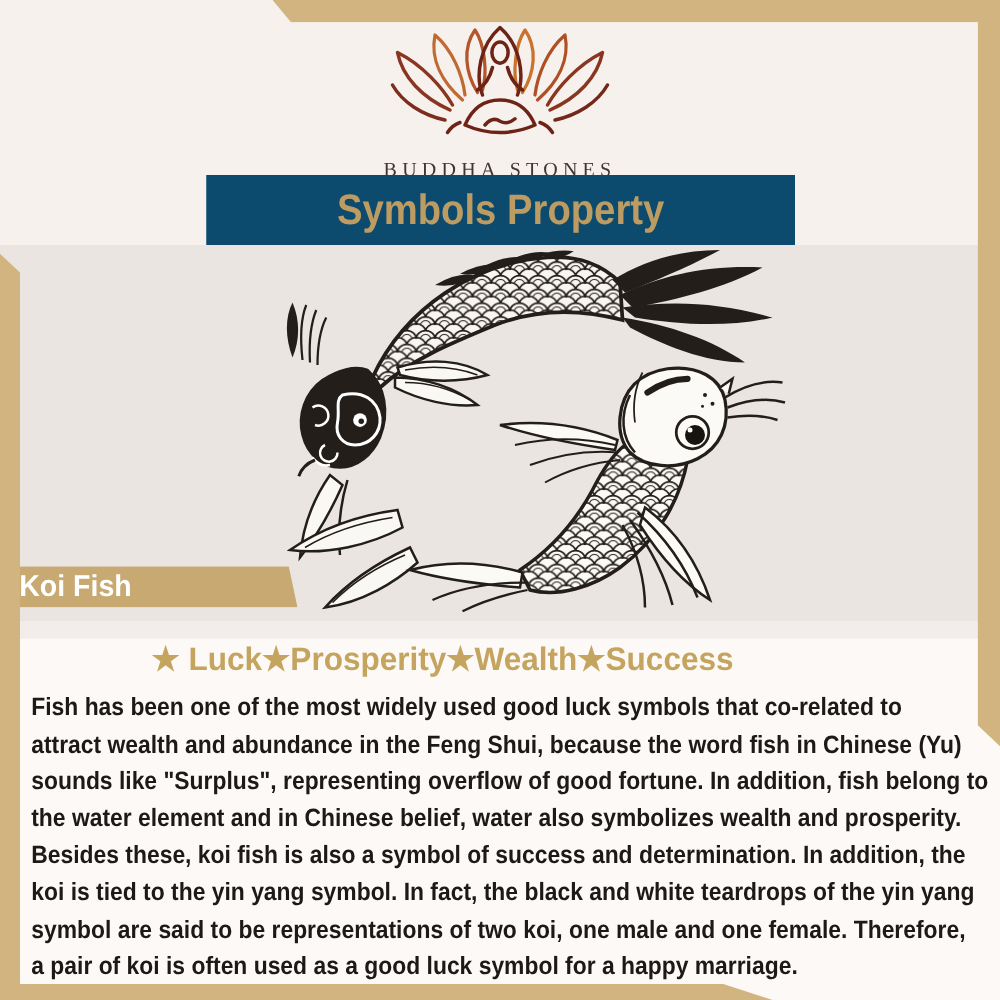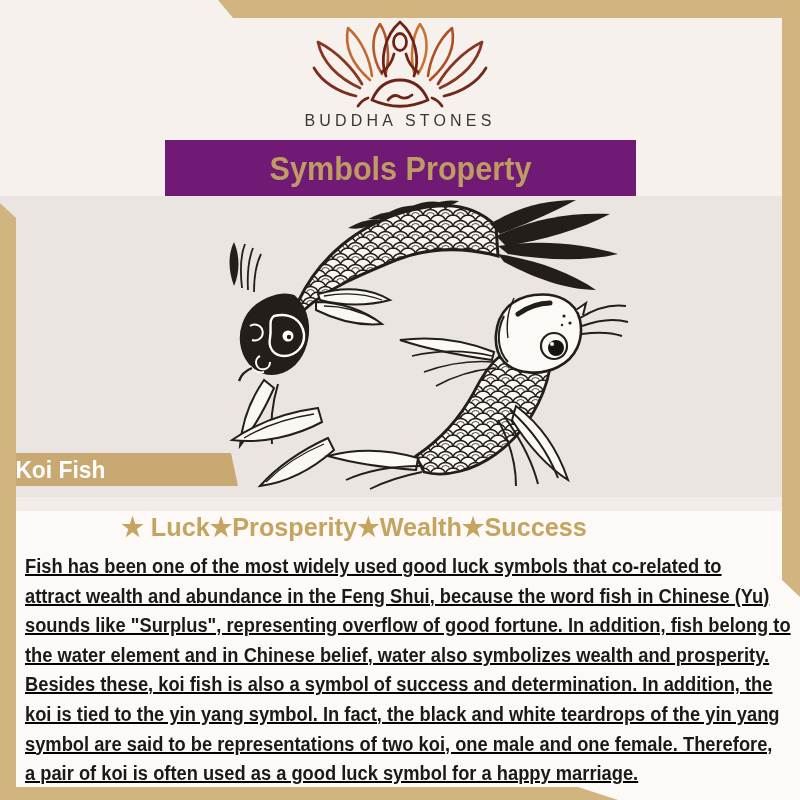--- a/index.html
+++ b/index.html
@@ -15,42 +15,42 @@
   .frame-top{left:218px;top:0;width:582px;height:18px;
              clip-path:polygon(0 0,100% 0,100% 100%,15px 100%);}
   .frame-right{left:782px;top:0;width:18px;height:597px;
              clip-path:polygon(0 0,100% 0,100% 100%,0 calc(100% - 17px));}
   .frame-left{left:0;top:203px;width:16px;height:597px;
              clip-path:polygon(0 0,100% 15px,100% 100%,0 100%);}
   .frame-bottom{left:0;top:787px;width:618px;height:13px;
              clip-path:polygon(0 0,578px 0,100% 100%,0 100%);}
   
   .logo-wrap{left:308px;top:16px;width:184px;height:96px;}
-  .brand{left:0;top:112px;width:800px;text-align:center;
-         font-family:Liberation Sans, sans-serif;font-size:16px;font-weight:400;
+  .brand{left:0;top:128px;width:800px;text-align:center;
+         font-family:Liberation Serif, serif;font-size:16px;font-weight:400;
          letter-spacing:4.2px;color:#3e3633;}
   
-  .title-band{left:165px;top:140px;width:471px;height:56px;background:#701a75;
+  .title-band{left:165px;top:140px;width:471px;height:56px;background:#0c4a6e;
               text-align:center;z-index:2;}
   .title-band .title{display:inline-block;line-height:56px;font-size:34px;font-weight:bold;
               color:#bc9c63;transform:scaleX(.9);transform-origin:center;white-space:nowrap;}
   
   .fish-wrap{left:198px;top:198px;width:500px;height:292px;z-index:1;}
   
   .label-banner{left:4px;top:453px;width:237px;height:33px;background:#c9a972;z-index:3;
               clip-path:polygon(0 0,227px 0,234px 100%,0 100%);}
   .label-banner span{display:inline-block;padding-left:12px;line-height:33px;
               font-size:24px;font-weight:bold;color:#ffffff;transform:scaleX(.95);
               transform-origin:left;white-space:nowrap;}
   
   .star-line{left:0;top:512px;width:708px;text-align:center;z-index:3;}
   .star-line span{display:inline-block;font-size:26px;font-weight:bold;color:#c4a45e;
               transform:scaleX(.97);white-space:nowrap;}
   
-  .body-text{left:25px;top:552px;width:770px;z-index:3;text-decoration:underline;}
+  .body-text{left:25px;top:552px;width:770px;z-index:3;}
   .body-text .line{font-size:20px;font-weight:bold;color:#1c1917;line-height:29.6px;
               white-space:nowrap;transform:scaleX(.915);transform-origin:left;}
 </style>
 </head>
 <body>
 
 <div class="page">
 
   <div class="layer mid-section"></div>
   <div class="layer pale-strip"></div>

